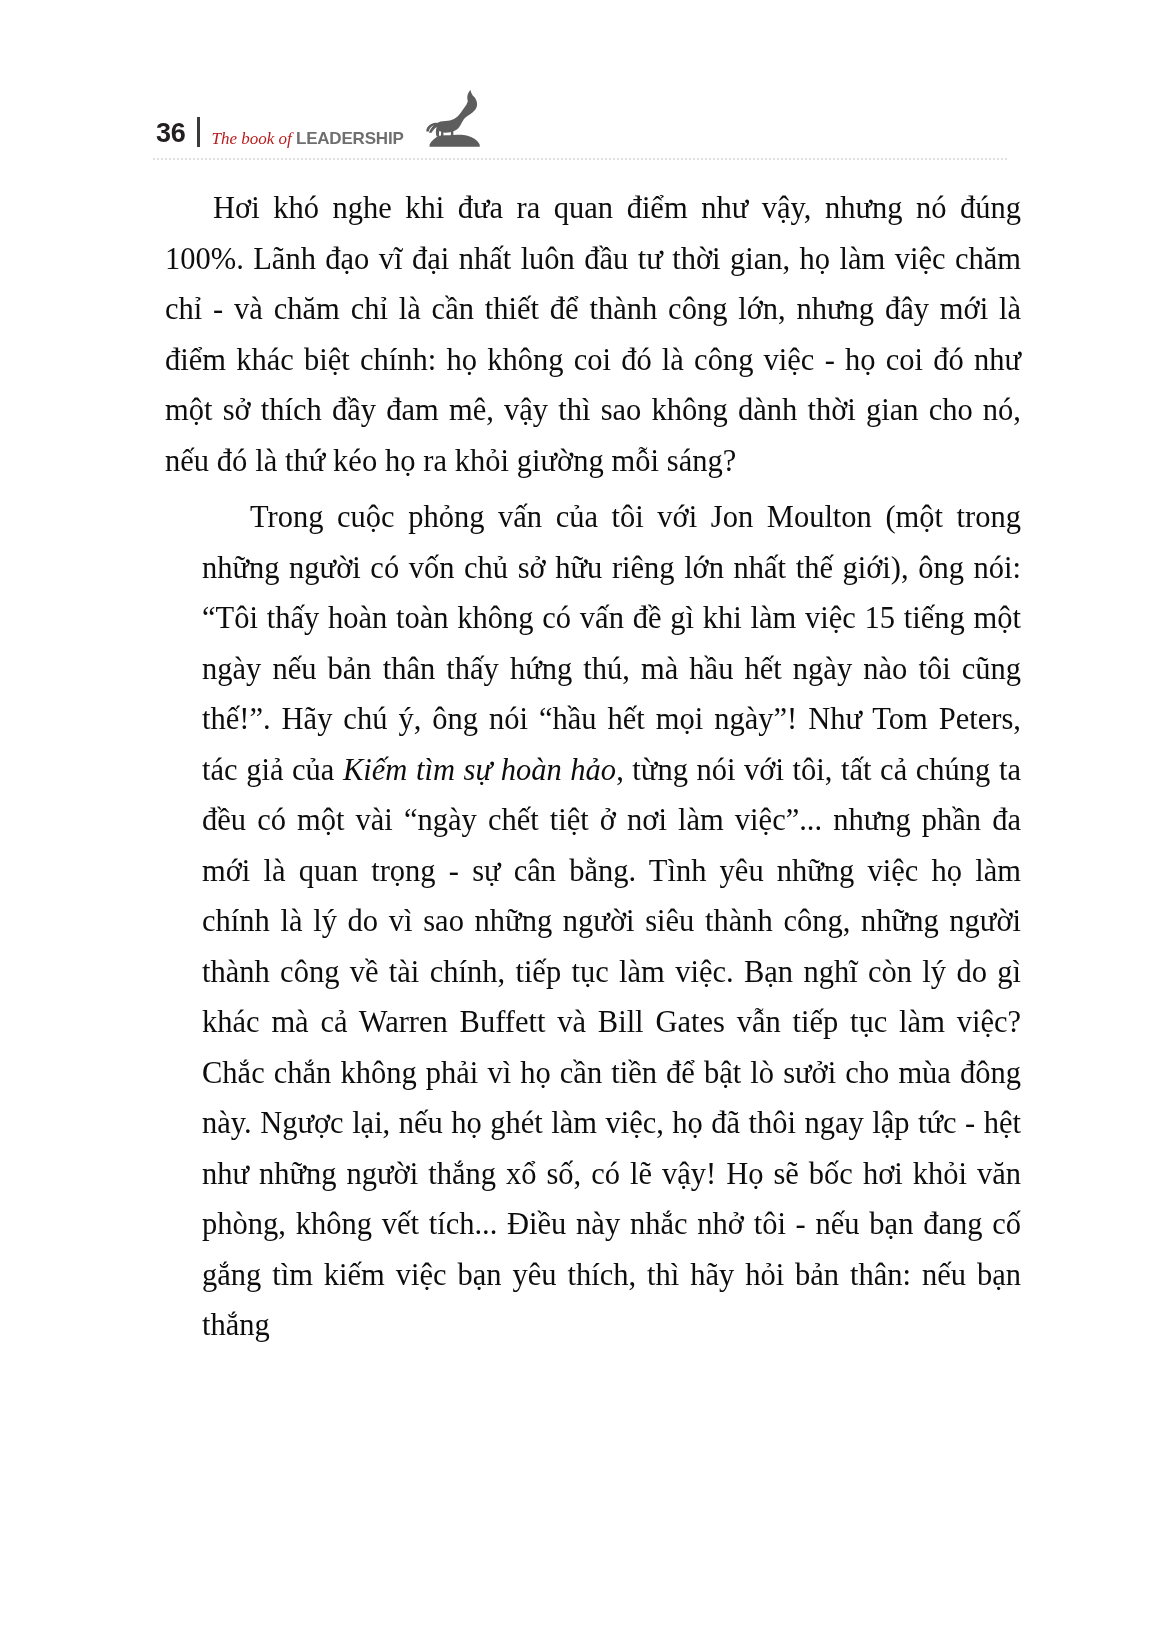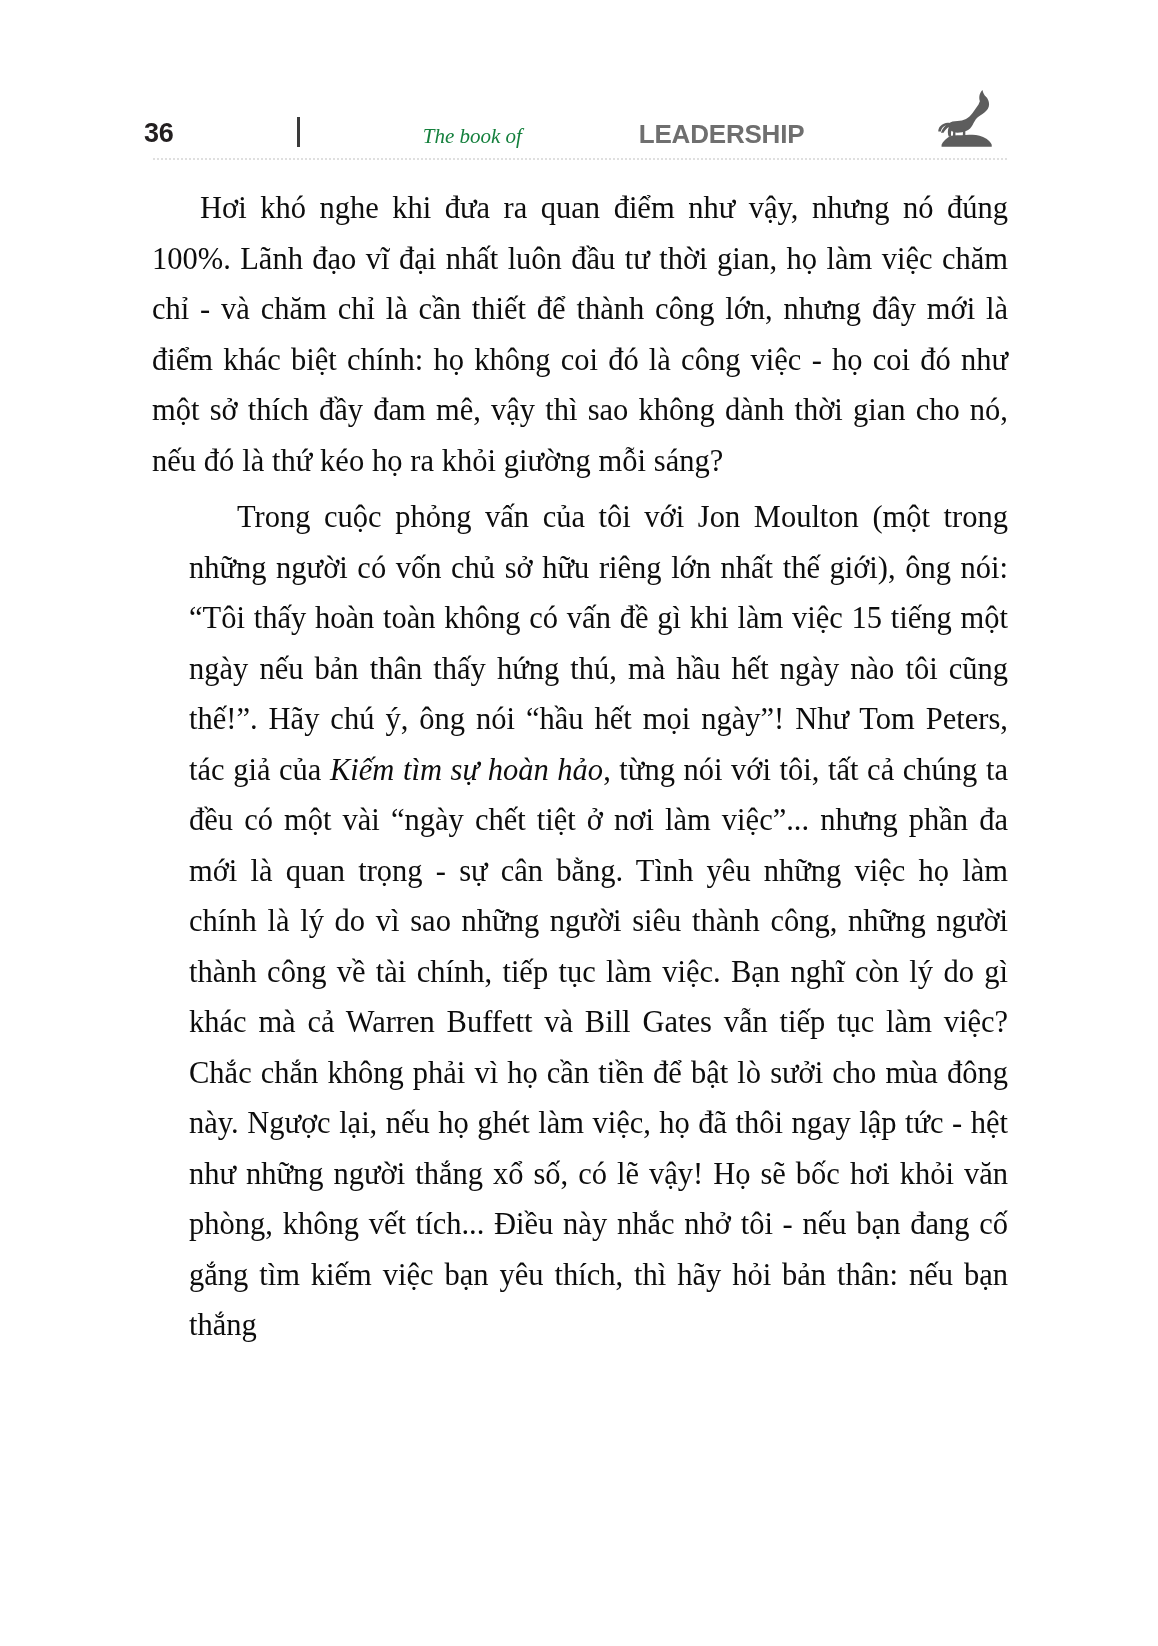--- a/index.html
+++ b/index.html
@@ -16,27 +16,26 @@
     margin: 0 auto;
     background: #ffffff;
     box-sizing: border-box;
     overflow: hidden;
     font-family: "Liberation Serif", "DejaVu Serif", serif;
   }
 
   
   .running-head {
     position: absolute;
-    left: 144px;
+    left: 156px;
     top: 78px;
     width: 854px;
     height: 72px;
     display: flex;
     align-items: flex-end;
-    justify-content: space-between;
   }
 
   .page-number {
     font-family: "Liberation Sans", "DejaVu Sans", sans-serif;
     font-weight: 700;
     font-size: 27px;
     color: #231f20;
     line-height: 1;
     letter-spacing: -0.3px;
     padding-bottom: 3px;
@@ -46,31 +45,31 @@
     width: 3px;
     height: 30px;
     background: #3a3a3a;
     margin: 0 11px 3px 12px;
     flex: none;
   }
 
   .head-title-italic {
     font-family: "Liberation Serif", "DejaVu Serif", serif;
     font-style: italic;
-    font-size: 21px;
-    color: #15803d;
+    font-size: 17px;
+    color: #b91c1c;
     line-height: 1;
     padding-bottom: 3px;
     white-space: pre;
   }
 
   .head-title-bold {
     font-family: "Liberation Sans", "DejaVu Sans", sans-serif;
     font-weight: 700;
-    font-size: 26px;
+    font-size: 17px;
     color: #6f6f6f;
     line-height: 1;
     letter-spacing: -0.2px;
     padding-bottom: 3px;
     white-space: pre;
   }
 
   .wolf-logo {
     margin-left: 14px;
     width: 68px;
@@ -88,21 +87,21 @@
     width: 856px;
     height: 2px;
     background-image: radial-gradient(circle, #b9b9b9 0.6px, rgba(255,255,255,0) 0.8px);
     background-size: 4px 2px;
     background-repeat: repeat-x;
   }
 
   
   .body-text {
     position: absolute;
-    left: 152px;
+    left: 165px;
     top: 183px;
     width: 856px;
   }
 
   .body-text p {
     margin: 0 0 6px 0;
     font-size: 30.5px;
     line-height: 50.5px;
     color: #0d0d0d;
     text-align: justify;

